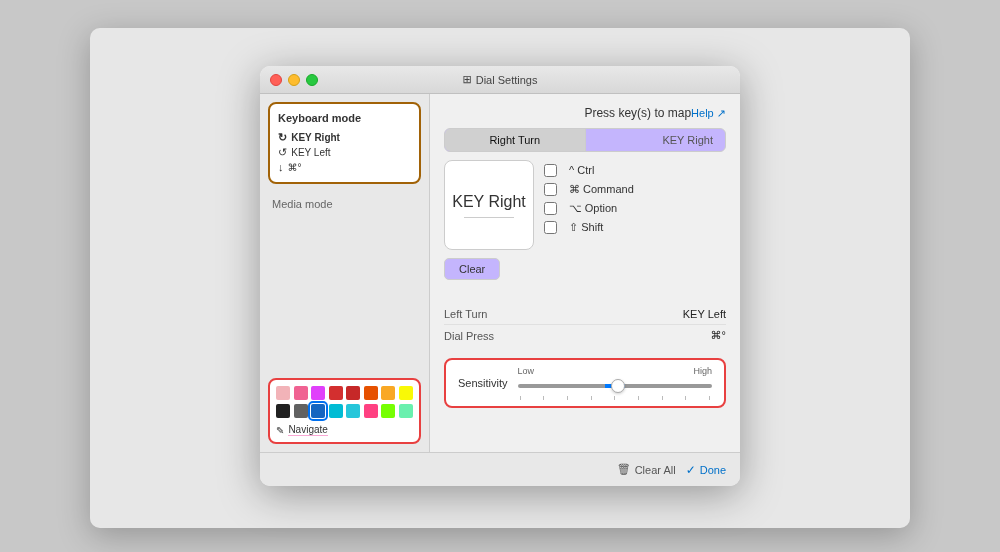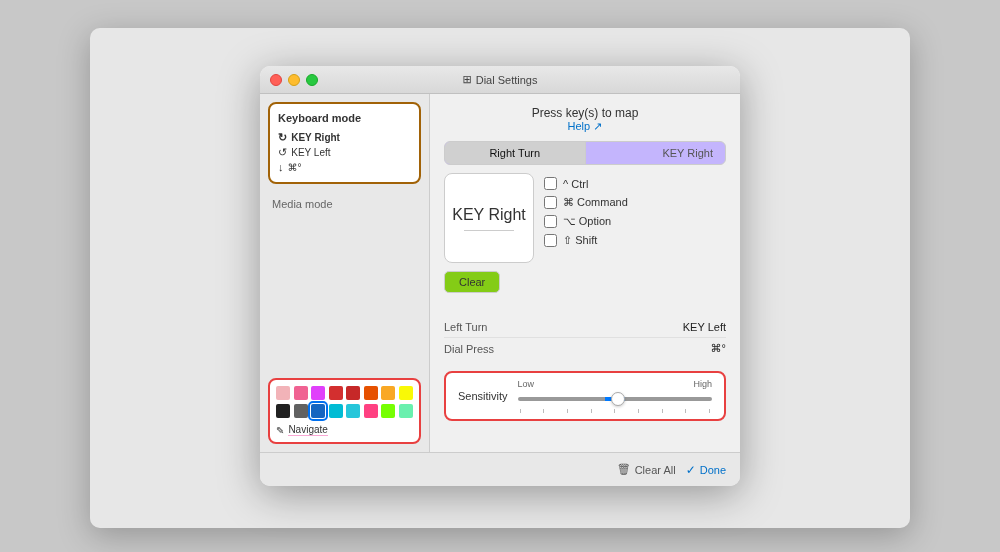--- a/index.html
+++ b/index.html
@@ -174,21 +174,20 @@
       padding: 12px 14px;
       display: flex;
       flex-direction: column;
       gap: 8px;
     }
 
     .right-header {
       display: flex;
       justify-content: flex-end;
       align-items: center;
-      flex-direction: column;
     }
     .press-keys-title {
       font-size: 12px;
       color: #333;
       font-weight: 500;
     }
     .help-link {
       font-size: 11px;
       color: #0070c9;
       cursor: pointer;
@@ -254,33 +253,32 @@
 
     
     .modifiers {
       display: flex;
       flex-direction: column;
       gap: 6px;
       padding-top: 4px;
     }
     .modifier-item {
       display: flex;
-      align-items: center;
-      gap: 6px;
+      gap: 12px;
       font-size: 11px;
       color: #333;
     }
     .modifier-item input[type="checkbox"] {
       width: 13px;
       height: 13px;
     }
 
     
     .clear-btn {
-      background: #84cc16;
+      background: #c4b5fd;
       border: 1px solid #ccc;
       border-radius: 5px;
       padding: 4px 14px;
       font-size: 11px;
       color: #333;
       cursor: pointer;
       align-self: flex-start;
       margin-left: 0;
     }
 

